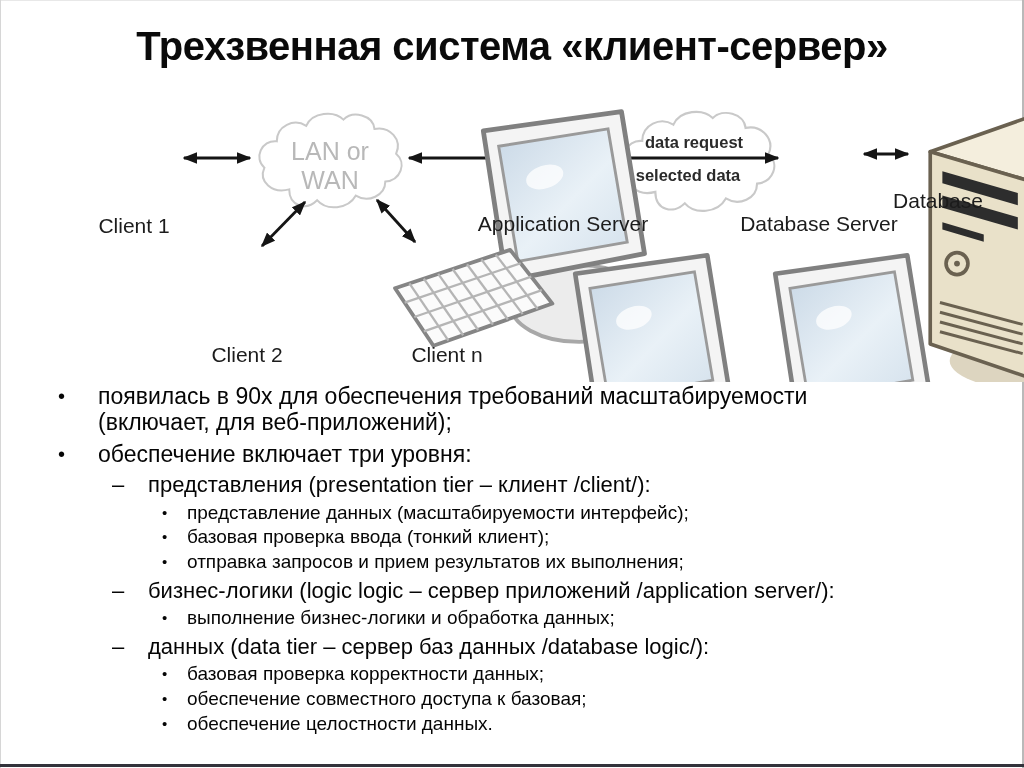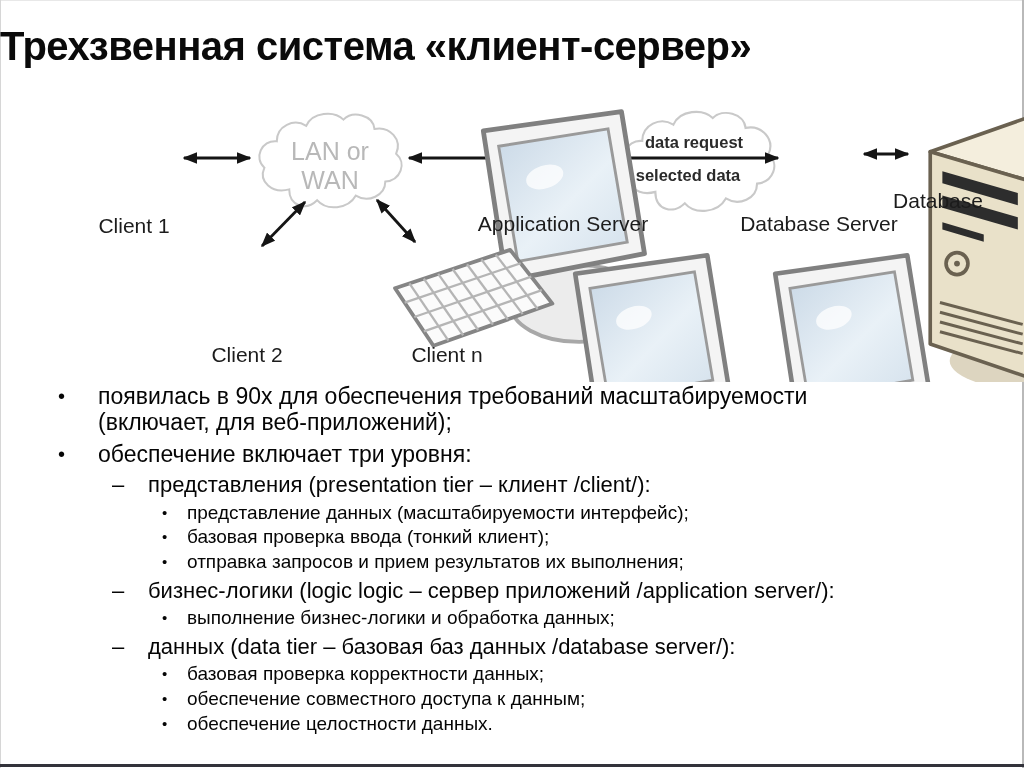--- a/index.html
+++ b/index.html
@@ -7,21 +7,21 @@
     position:relative;
     width:1024px;height:768px;
     background:#ffffff;
     overflow:hidden;
     font-family:"Liberation Sans", sans-serif;
     color:#111;
     box-shadow: inset -2px 0 0 #b9b9b9, inset 1px 0 0 #d6d6d6, inset 0 1px 0 #e8e8e8;
   }
   .title{
     position:absolute;top:24px;left:0;width:1024px;
-    text-align:left;
+    text-align:center;
     font-size:40px;font-weight:700;color:#0a0a0a;
     letter-spacing:-0.5px;
   }
   .diagram-svg{position:absolute;top:90px;left:0;}
   .diagram-label{font-size:21px;fill:#1c1c1c;}
   .cloud-label{font-size:25px;fill:#b8b8b8;}
   .flow-label{font-size:16.5px;font-weight:700;fill:#2a2a2a;}
   .arrow{stroke:#151515;stroke-width:2.8;fill:none;}
 
   .bullets{position:absolute;top:383px;left:0;width:1024px;}
@@ -180,29 +180,29 @@
     <div class="row l2">
       <span class="mk">–</span>
       <span class="tx">бизнес-логики (logic logic – сервер приложений /application server/):</span>
     </div>
     <div class="row l3">
       <span class="mk">•</span>
       <span class="tx">выполнение бизнес-логики и обработка данных;</span>
     </div>
     <div class="row l2">
       <span class="mk">–</span>
-      <span class="tx">данных (data tier – базовая баз данных /database server/):</span>
+      <span class="tx">данных (data tier – сервер баз данных /database logic/):</span>
     </div>
     <div class="row l3">
       <span class="mk">•</span>
       <span class="tx">базовая проверка корректности данных;</span>
     </div>
     <div class="row l3">
       <span class="mk">•</span>
-      <span class="tx">обеспечение совместного доступа к данным;</span>
+      <span class="tx">обеспечение совместного доступа к базовая;</span>
     </div>
     <div class="row l3">
       <span class="mk">•</span>
       <span class="tx">обеспечение целостности данных.</span>
     </div>
   </div>
 
   <div class="bottom-line"></div>
 </div>
 

